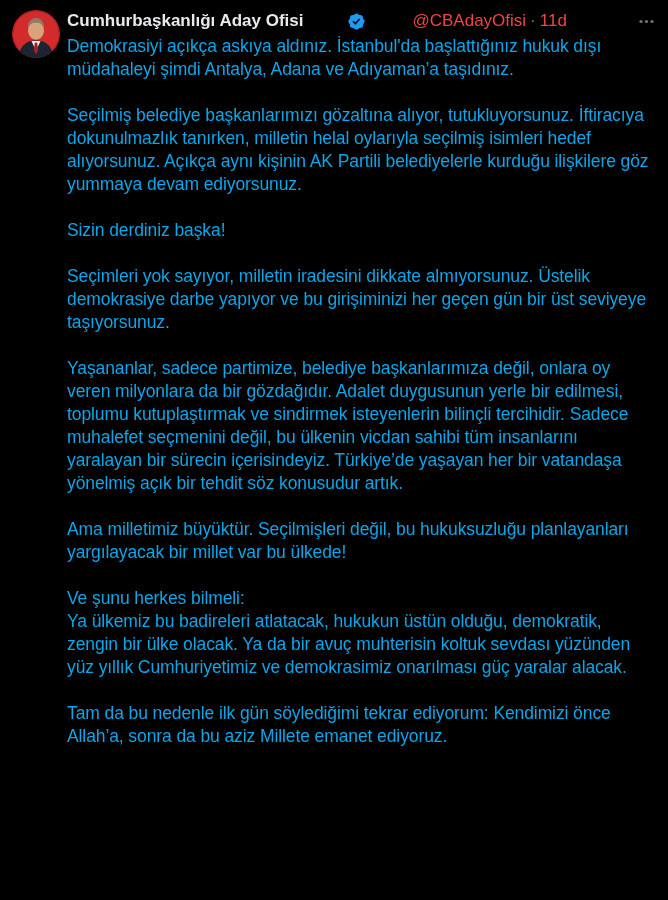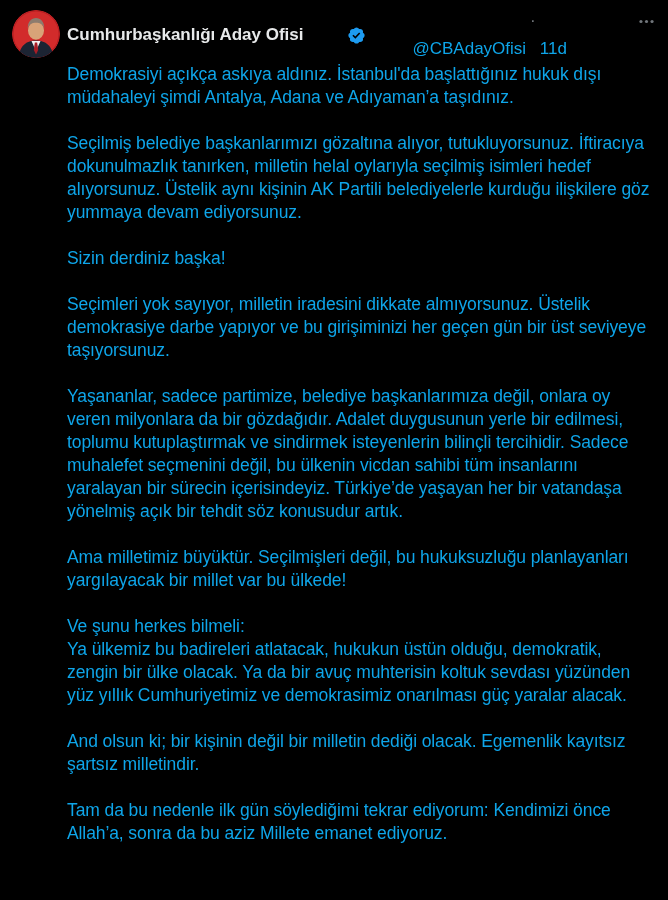--- a/index.html
+++ b/index.html
@@ -52,21 +52,21 @@
     display: inline-flex;
     align-items: center;
     margin-left: 3px;
   }
   .handle-group {
     color: #71767b;
     margin-left: 5px;
     display: inline-flex;
     gap: 4px;
   }
-  .handle, .time { color: #0ea5e9; cursor: pointer; margin-top: 28px; }
+  .handle, .time { color: #ef4444; cursor: pointer; }
   .sep { color: #71767b; }
   .more {
     margin-left: auto;
     background: none;
     border: none;
     padding: 2px 0 0 0;
     cursor: pointer;
     align-self: flex-start;
     display: inline-flex;
   }
@@ -122,24 +122,23 @@
       <button class="more">
         <svg width="19" height="19" viewBox="0 0 24 24">
           <circle cx="5" cy="12" r="2" fill="#71767b"></circle>
           <circle cx="12" cy="12" r="2" fill="#71767b"></circle>
           <circle cx="19" cy="12" r="2" fill="#71767b"></circle>
         </svg>
       </button>
     </div>
     <div class="text">
         <div class="para">Demokrasiyi açıkça askıya aldınız. İstanbul'da başlattığınız hukuk dışı müdahaleyi şimdi Antalya, Adana ve Adıyaman’a taşıdınız.</div>
-        <div class="para">Seçilmiş belediye başkanlarımızı gözaltına alıyor, tutukluyorsunuz. İftiracıya dokunulmazlık tanırken, milletin helal oylarıyla seçilmiş isimleri hedef alıyorsunuz. Üstelik aynı kişinin AK Partili belediyelerle kurduğu ilişkilere göz yummaya devam ediyorsunuz.</div>
+        <div class="para">Seçilmiş belediye başkanlarımızı gözaltına alıyor, tutukluyorsunuz. İftiracıya dokunulmazlık tanırken, milletin helal oylarıyla seçilmiş isimleri hedef alıyorsunuz. Açıkça aynı kişinin AK Partili belediyelerle kurduğu ilişkilere göz yummaya devam ediyorsunuz.</div>
         <div class="para">Sizin derdiniz başka!</div>
         <div class="para">Seçimleri yok sayıyor, milletin iradesini dikkate almıyorsunuz. Üstelik demokrasiye darbe yapıyor ve bu girişiminizi her geçen gün bir üst seviyeye taşıyorsunuz.</div>
         <div class="para">Yaşananlar, sadece partimize, belediye başkanlarımıza değil, onlara oy veren milyonlara da bir gözdağıdır. Adalet duygusunun yerle bir edilmesi, toplumu kutuplaştırmak ve sindirmek isteyenlerin bilinçli tercihidir. Sadece muhalefet seçmenini değil, bu ülkenin vicdan sahibi tüm insanlarını yaralayan bir sürecin içerisindeyiz. Türkiye’de yaşayan her bir vatandaşa yönelmiş açık bir tehdit söz konusudur artık.</div>
         <div class="para">Ama milletimiz büyüktür. Seçilmişleri değil, bu hukuksuzluğu planlayanları yargılayacak bir millet var bu ülkede!</div>
         <div class="para">Ve şunu herkes bilmeli:
 Ya ülkemiz bu badireleri atlatacak, hukukun üstün olduğu, demokratik, zengin bir ülke olacak. Ya da bir avuç muhterisin koltuk sevdası yüzünden yüz yıllık Cumhuriyetimiz ve demokrasimiz onarılması güç yaralar alacak.</div>
-        <div class="para">And olsun ki; bir kişinin değil bir milletin dediği olacak. Egemenlik kayıtsız şartsız milletindir.</div>
         <div class="para">Tam da bu nedenle ilk gün söylediğimi tekrar ediyorum: Kendimizi önce Allah’a, sonra da bu aziz Millete emanet ediyoruz.</div>
       </div>
   </div>
 </div>
 
 </body></html>

